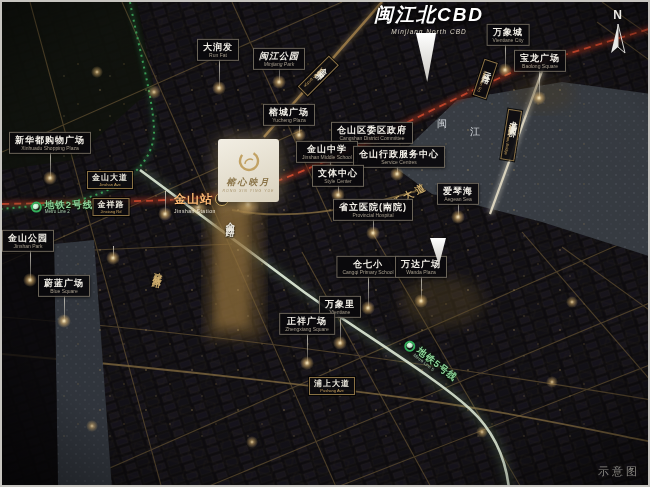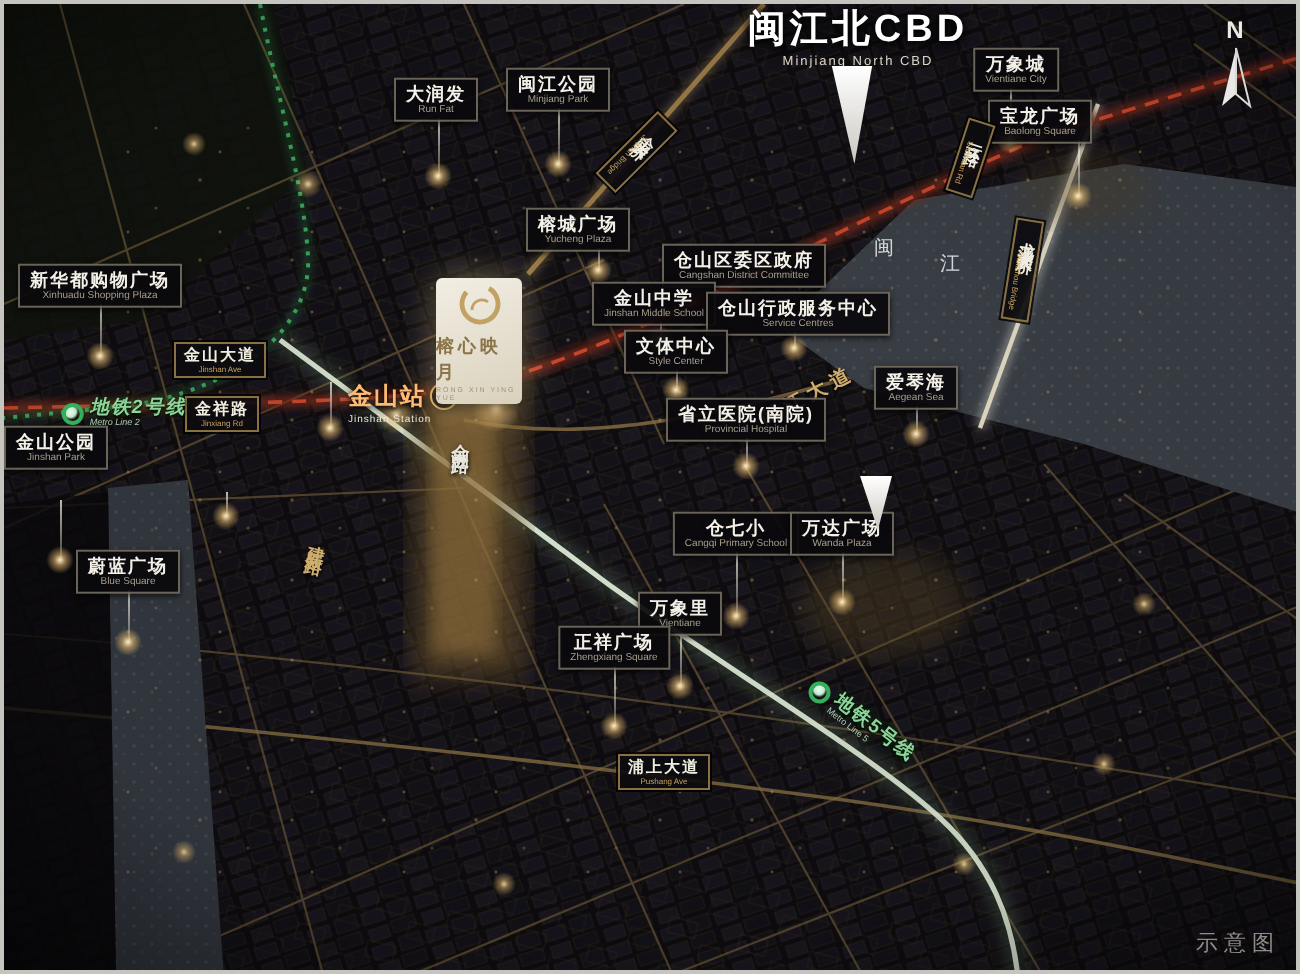--- a/index.html
+++ b/index.html
@@ -25,32 +25,32 @@
   .roadplaque.vert .en{writing-mode:vertical-rl;letter-spacing:0;}
   .vtext{position:absolute;transform:translate(-50%,-50%);writing-mode:vertical-rl;z-index:3;
        font-size:9px;font-weight:bold;letter-spacing:3px;text-shadow:0 1px 2px #000;white-space:nowrap;}
   .goldtext{position:absolute;transform:translate(-50%,-50%);z-index:3;font-size:10px;font-weight:bold;
        color:#cfae6e;letter-spacing:3px;text-shadow:0 1px 2px #000;white-space:nowrap;}
   .metro{position:absolute;transform:translate(-50%,-50%);display:flex;align-items:center;gap:3px;z-index:5;white-space:nowrap;}
   .metro .m-zh{font-size:9.5px;font-weight:bold;color:#8fd49a;text-shadow:0 0 3px #03310e,0 1px 1px #000;letter-spacing:1px;line-height:1.1;}
   .metro .m-en{font-size:4.5px;color:#a9cfae;line-height:1;}
   .m-logo{width:11px;height:11px;border-radius:50%;border:2px solid #34b05c;box-sizing:border-box;
        background:radial-gradient(circle at 35% 35%,#eafff0 0%,#bfe8cc 40%,transparent 60%);flex:0 0 auto;}
-  .bigwrap{position:absolute;transform:translate(-50%,-50%);text-align:center;z-index:6;white-space:nowrap;}
+  .bigwrap{position:absolute;transform:translate(-50%,-50%);text-align:center;z-index:6;white-space:nowrap;font-style:italic;}
   .bigzh{font-size:19px;font-weight:900;color:#fff;letter-spacing:2px;text-shadow:0 1px 4px #000,0 0 8px rgba(0,0,0,.9);}
   .bigwrap.small .bigzh{font-size:16px;}
   .bigen{font-size:6.5px;color:#ddd7c8;letter-spacing:1px;}
   .bigen.outline{font-size:9px;letter-spacing:4px;color:rgba(238,233,219,.25);-webkit-text-stroke:.6px rgba(230,224,208,.85);}
   .arrow{position:absolute;transform:translate(-50%,0);z-index:6;
        background:linear-gradient(180deg,#ffffff,#c9c7c0);clip-path:polygon(8% 0,92% 0,55% 100%);
        filter:drop-shadow(0 0 5px rgba(255,255,255,.45));}
-  .project-card{position:absolute;left:216px;top:137px;width:43px;height:63px;z-index:8;
+  .project-card{position:absolute;left:216px;top:137px;width:61px;height:63px;z-index:8;
        background:linear-gradient(160deg,#f2eee3,#d9d1bd);border-radius:3px;
        display:flex;flex-direction:column;align-items:center;justify-content:center;
-       box-shadow:0 0 18px rgba(255,226,160,.4),0 2px 6px rgba(0,0,0,.6);}
+       box-shadow:0 0 18px rgba(255,226,160,.4),0 2px 6px rgba(0,0,0,.6);font-style:italic;}
   .project-name{font-size:9px;color:#8a7448;font-weight:bold;letter-spacing:2px;margin-top:1px;}
   .project-sub{font-size:3.5px;color:#a6926a;letter-spacing:1px;}
   .station{position:absolute;left:172px;top:187px;z-index:7;white-space:nowrap;}
   .st-zh{font-size:12px;font-weight:900;color:#fdba74;letter-spacing:1px;text-shadow:0 1px 2px #000,0 0 6px rgba(0,0,0,.8);}
   .st-badge{display:inline-block;width:12px;height:12px;border:1.5px solid #e9c26a;border-radius:50%;
        color:#e9c26a;font-size:8px;font-weight:bold;text-align:center;line-height:12px;vertical-align:2px;margin-left:2px;
        background:rgba(10,9,12,.7);}
   .st-en{font-size:5px;color:#efe9da;letter-spacing:.5px;}
   .riverchar{position:absolute;transform:translate(-50%,-50%);color:#dfe3e8;font-size:10px;z-index:3;opacity:.92;}
   .compass{position:absolute;left:601px;top:6px;width:30px;text-align:center;z-index:7;}
@@ -198,33 +198,33 @@
 
     <div class="caption">示意图</div>
   <div class="conn" style="left: 217px; top: 57px; height: 29px;"></div>
       <div class="dot" style="left: 217px; top: 86px;"></div>
       <div class="poi" style="left: 216px; top: 48px; transform: translate(-50%, -50%);">
         <div class="zh">大润发</div>
         <div class="en">Run Fat</div>
       </div>
       <div class="conn" style="left: 277px; top: 52px; height: 28px;"></div>
       <div class="dot" style="left: 277px; top: 80px;"></div>
-      <div class="poi" style="left: 277px; top: 43px; transform: translate(-50%, -50%);">
+      <div class="poi" style="left: 277px; top: 57px; transform: translate(-50%, -50%); font-style: italic;">
         <div class="zh">闽江公园</div>
         <div class="en">Minjiang Park</div>
       </div>
       <div class="conn" style="left: 503px; top: 42px; height: 26px;"></div>
       <div class="dot" style="left: 503px; top: 68px;"></div>
       <div class="poi" style="left: 506px; top: 33px; transform: translate(-50%, -50%);">
         <div class="zh">万象城</div>
         <div class="en">Vientiane City</div>
       </div>
       <div class="conn" style="left: 537px; top: 68px; height: 28px;"></div>
       <div class="dot" style="left: 537px; top: 96px;"></div>
-      <div class="poi" style="left: 518px; top: 59px; transform: translate(-50%, -50%);">
+      <div class="poi" style="left: 538px; top: 59px; transform: translate(-50%, -50%);">
         <div class="zh">宝龙广场</div>
         <div class="en">Baolong Square</div>
       </div>
       <div class="conn" style="left: 48px; top: 150px; height: 26px;"></div>
       <div class="dot" style="left: 48px; top: 176px;"></div>
       <div class="poi" style="left: 48px; top: 141px; transform: translate(-50%, -50%);">
         <div class="zh">新华都购物广场</div>
         <div class="en">Xinhuadu Shopping Plaza</div>
       </div>
       <div class="conn" style="left: 297px; top: 122px; height: 11px;"></div>
@@ -254,21 +254,21 @@
       <div class="conn" style="left: 336px; top: 183px; height: 10px;"></div>
       <div class="dot" style="left: 336px; top: 193px;"></div>
       <div class="poi" style="left: 336px; top: 174px; transform: translate(-50%, -50%);">
         <div class="zh">文体中心</div>
         <div class="en">Style Center</div>
       </div>
       <div class="conn" style="left: 111px; top: 244px; height: 12px;"></div>
       <div class="dot" style="left: 111px; top: 256px;"></div>
       <div class="conn" style="left: 28px; top: 248px; height: 30px;"></div>
       <div class="dot" style="left: 28px; top: 278px;"></div>
-      <div class="poi" style="left: 26px; top: 222px; transform: translate(-50%, -50%);">
+      <div class="poi" style="left: 26px; top: 239px; transform: translate(-50%, -50%);">
         <div class="zh">金山公园</div>
         <div class="en">Jinshan Park</div>
       </div>
       <div class="conn" style="left: 62px; top: 293px; height: 26px;"></div>
       <div class="dot" style="left: 62px; top: 319px;"></div>
       <div class="poi" style="left: 62px; top: 284px; transform: translate(-50%, -50%);">
         <div class="zh">蔚蓝广场</div>
         <div class="en">Blue Square</div>
       </div>
       <div class="conn" style="left: 371px; top: 217px; height: 14px;"></div>
@@ -327,21 +327,21 @@
         <div class="zh">三环路</div>
         <div class="en">Sanhuan Rd</div>
       </div>
       <div class="roadplaque vert" style="left: 509px; top: 133px; transform: translate(-50%, -50%) rotate(9deg);">
         <div class="zh">尤溪洲大桥</div>
         <div class="en">Youxizhou Bridge</div>
       </div>
       <div class="vtext" style="color: rgb(207, 174, 110); left: 157px; top: 268px; transform: translate(-50%, -50%) rotate(12deg);">建新路</div>
       <div class="vtext" style="color: rgb(233, 230, 220); left: 228px; top: 217px; transform: translate(-50%, -50%) rotate(2deg);">金洲路</div>
       <div class="goldtext" style="left: 402px; top: 196px; transform: translate(-50%, -50%) rotate(-28deg);">闽江大道</div>
-      <div class="metro" style="left: 60px; top: 205px; transform: translate(-50%, -50%); font-style: italic;">
+      <div class="metro" style="left: 60px; top: 205px; transform: translate(-50%, -50%);">
         <div class="m-logo"></div>
         <div class="" style="text-align: left;">
           <div class="m-zh">地铁2号线</div>
           <div class="m-en">Metro Line 2</div>
         </div>
       </div>
       <div class="metro" style="left: 428px; top: 360px; transform: translate(-50%, -50%) rotate(38deg);">
         <div class="m-logo"></div>
         <div class="" style="text-align: left;">
           <div class="m-zh">地铁5号线</div>

